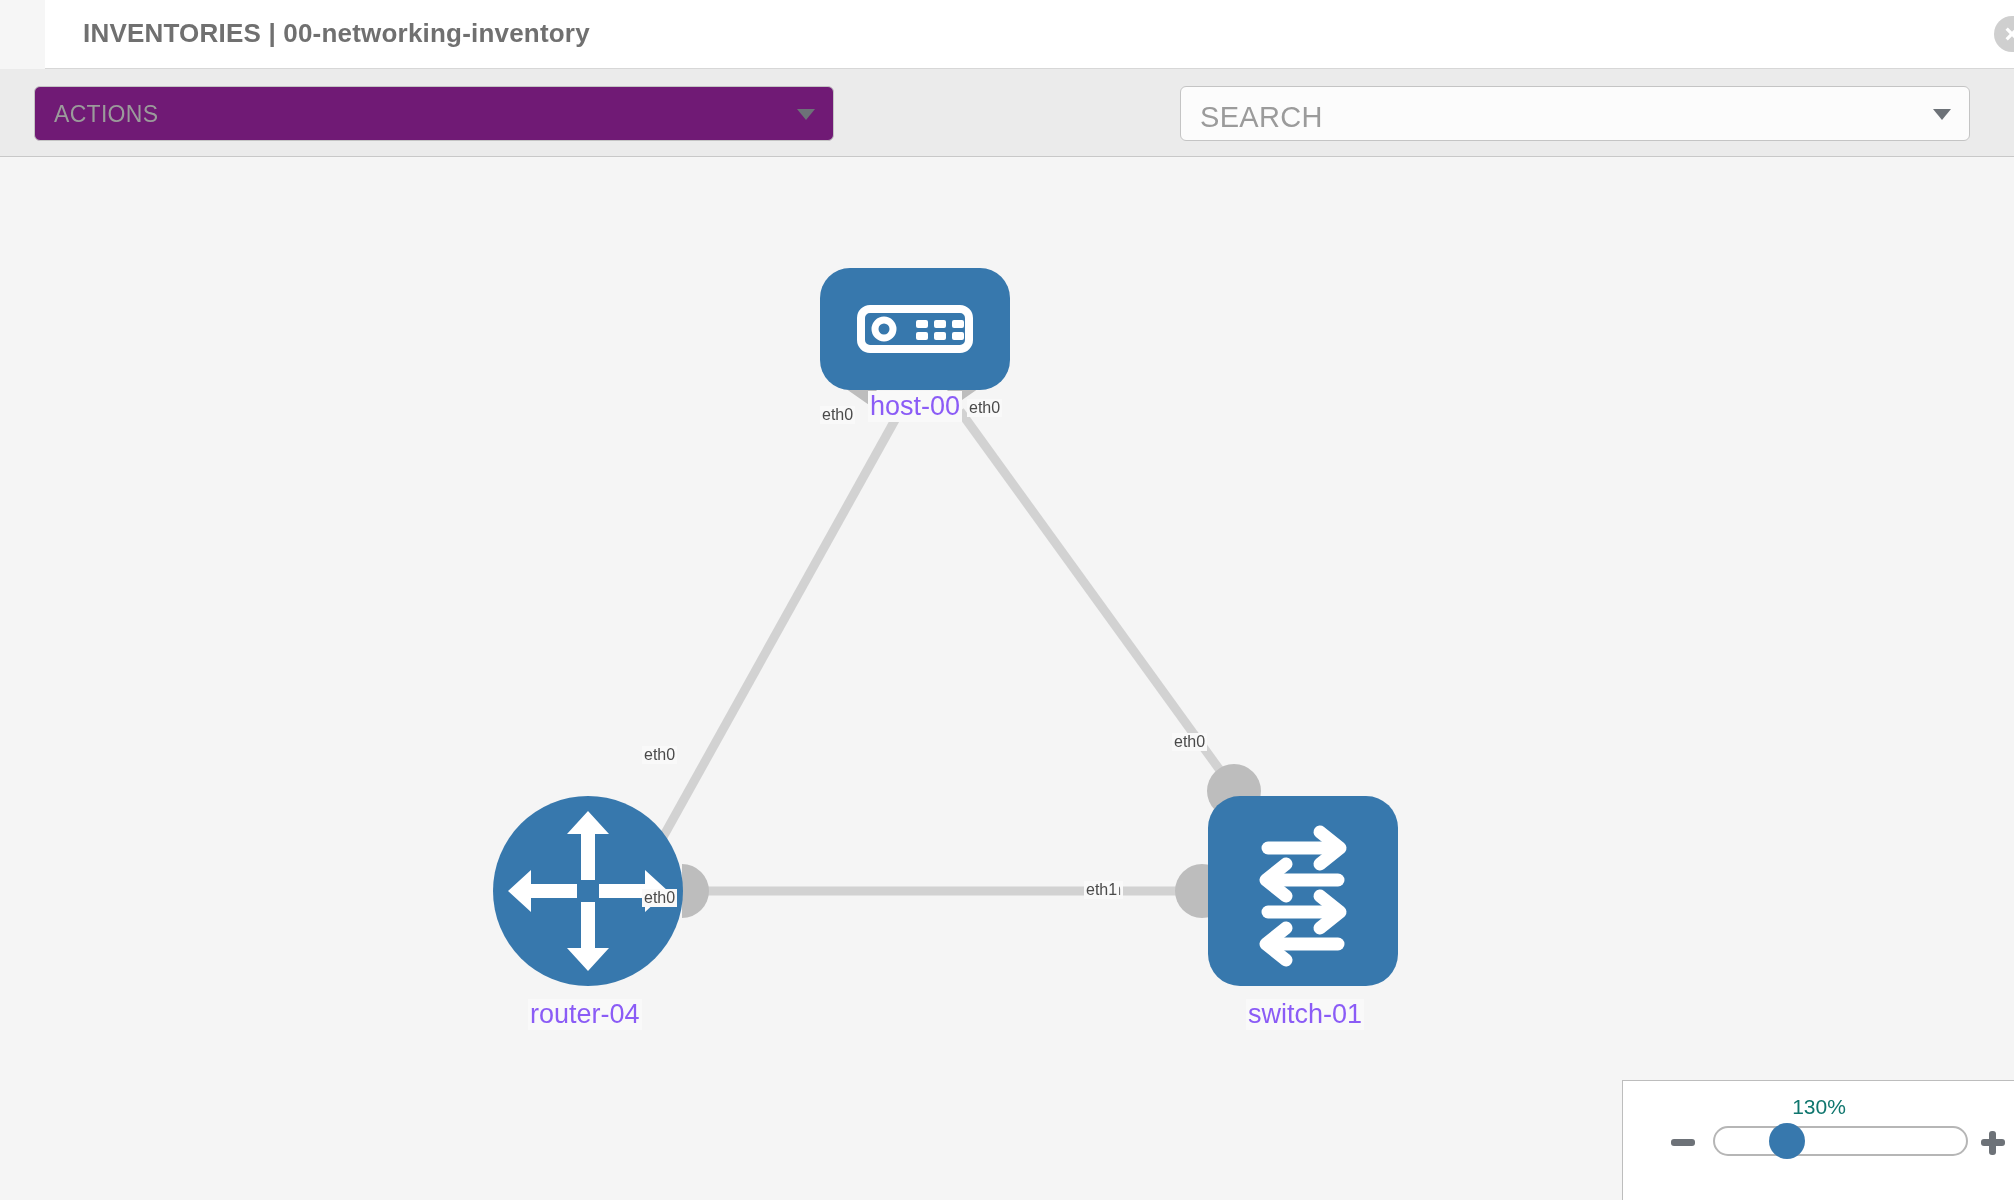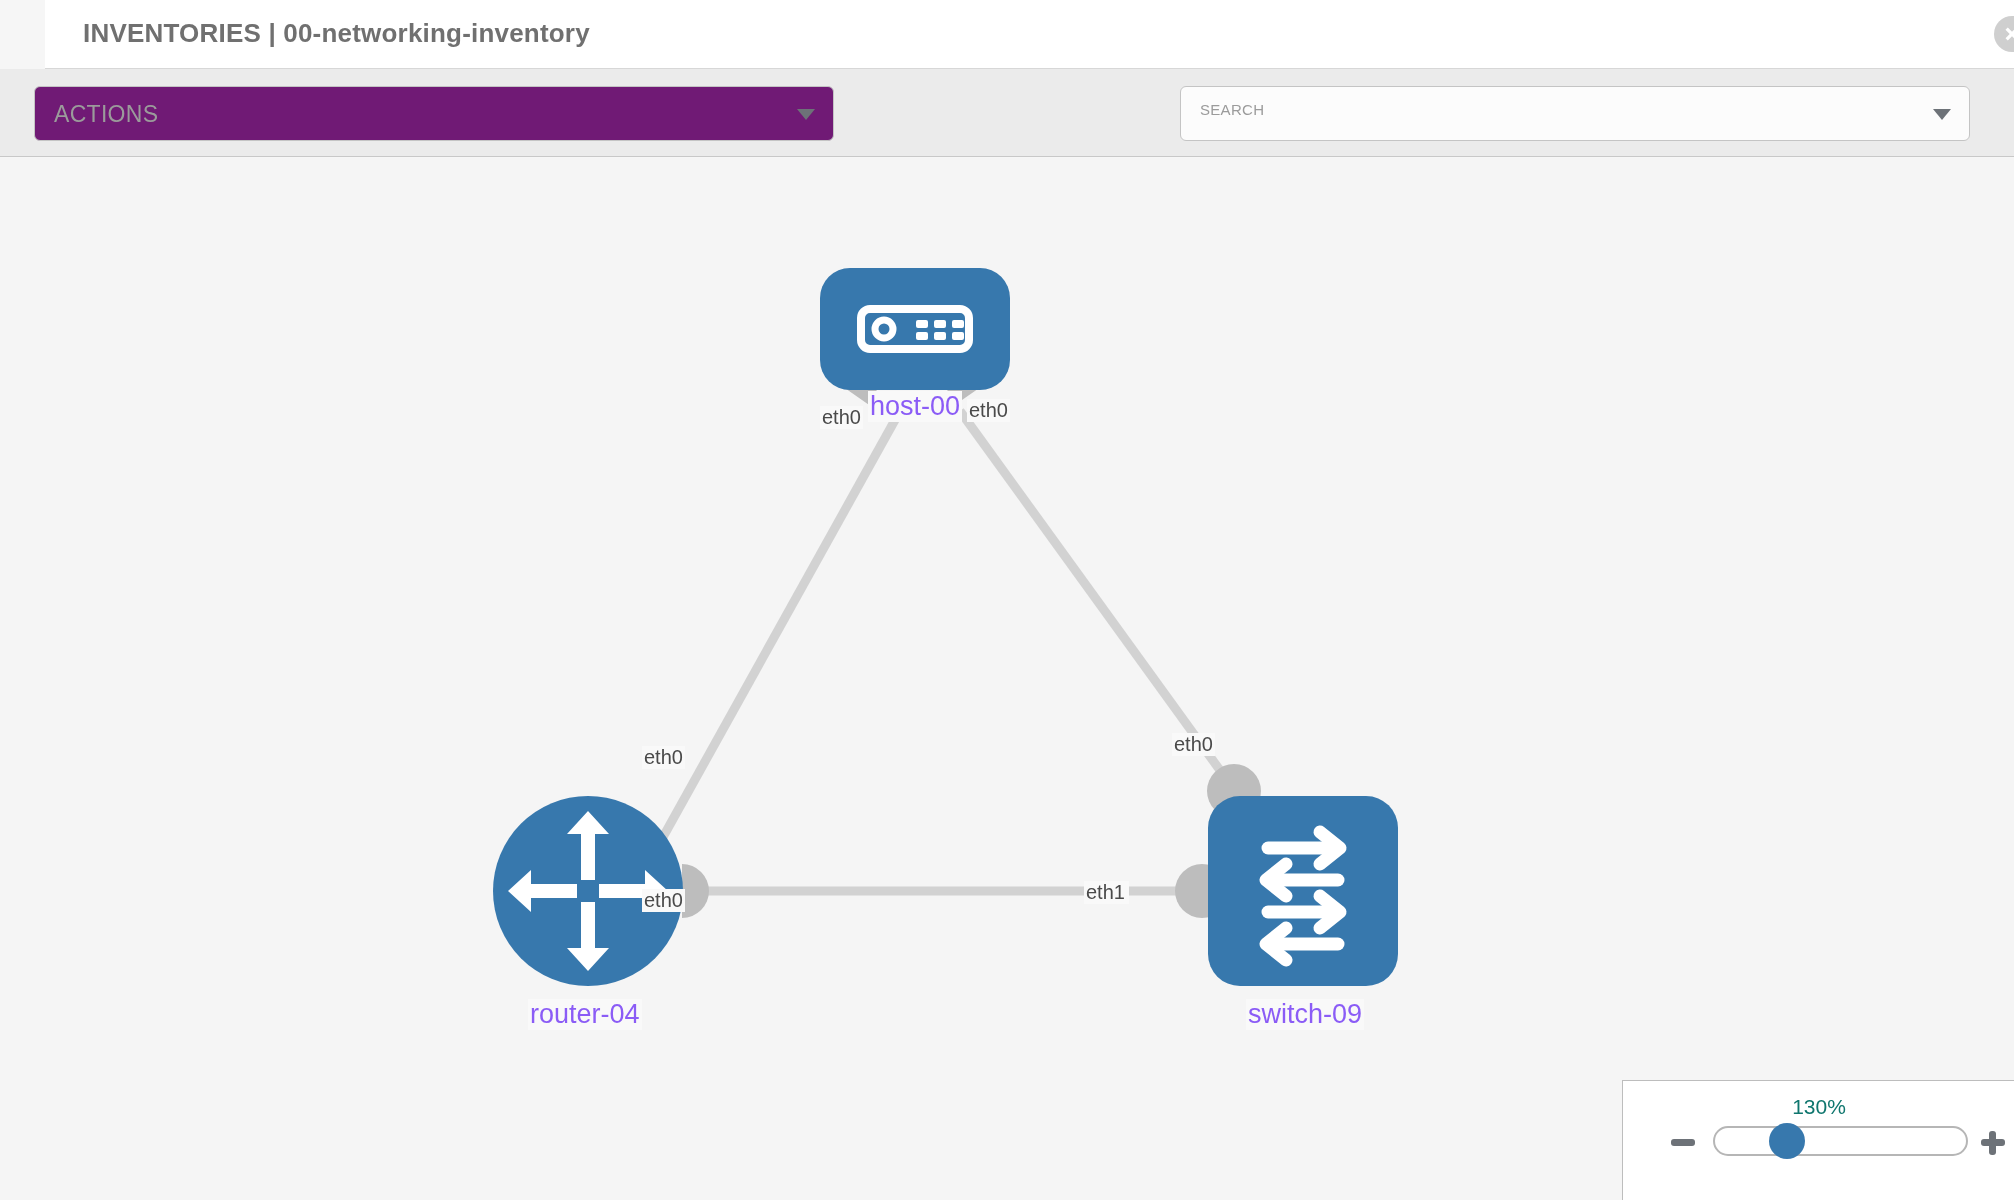--- a/index.html
+++ b/index.html
@@ -104,21 +104,21 @@
     width: 790px;
     height: 55px;
     background: #fcfcfc;
     border: 1px solid #c4c4c4;
     border-radius: 6px;
   }
   .search-box .sel-label {
     position: absolute;
     left: 19px;
     top: 14px;
-    font-size: 15px;
+    font-size: 29px;
     color: #9b9b9b;
     letter-spacing: 0.3px;
   }
 
   
   .canvas {
     position: absolute;
     left: 0; top: 158px;
     width: 2014px;
     height: 1042px;
@@ -132,21 +132,21 @@
   .node-label {
     position: absolute;
     font-size: 27px;
     color: #8b5cf6;
     background: #f9f9f9;
     white-space: nowrap;
     padding: 0 2px;
   }
   .iface-label {
     position: absolute;
-    font-size: 20px;
+    font-size: 16px;
     color: #4a4a4a;
     background: #f9f9f9;
     white-space: nowrap;
     padding: 0 2px;
   }
 
   
   .zoom-panel {
     position: absolute;
     left: 1622px;
@@ -319,21 +319,21 @@
           <path d="M78 68 L58 84 L78 100"></path>
 
           <path d="M60 116 L130 116"></path>
           <path d="M112 100 L132 116 L112 132"></path>
 
           <path d="M130 148 L60 148"></path>
           <path d="M78 132 L58 148 L78 164"></path>
         </g>
       </svg>
     </div>
-    <div class="node-label" style="left:1246px; top:841px;">switch-09</div>
+    <div class="node-label" style="left:1246px; top:841px;">switch-01</div>
     <div class="iface-label" style="left:1172px; top:575px;">eth0</div>
     <div class="iface-label" style="left:1097px; top:723px; color:#6f6f6f;">eth</div>
     <div class="iface-label" style="left:1084px; top:723px;">eth1</div>
   </div>
 
   <div class="zoom-panel">
     <div class="zoom-value">130%</div>
     <div class="zoom-minus"></div>
     <div class="zoom-track"></div>
     <div class="zoom-thumb"></div>

